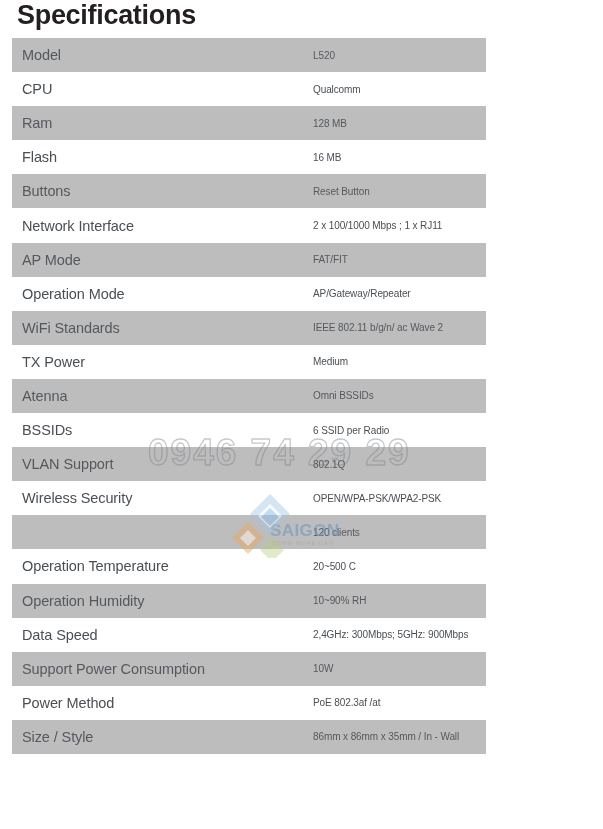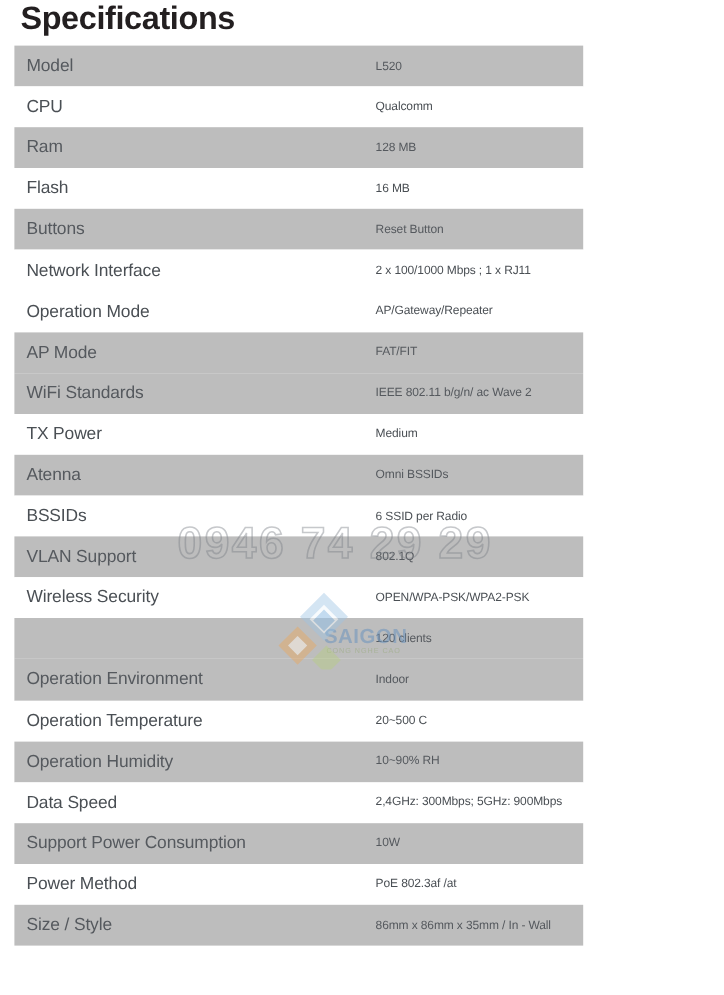--- a/index.html
+++ b/index.html
@@ -157,29 +157,29 @@
         <div class="spec-value">16 MB</div>
       </div>
       <div class="spec-row shaded">
         <div class="spec-label">Buttons</div>
         <div class="spec-value">Reset Button</div>
       </div>
       <div class="spec-row plain">
         <div class="spec-label">Network Interface</div>
         <div class="spec-value">2 x 100/1000 Mbps ; 1 x RJ11</div>
       </div>
+      <div class="spec-row shaded">
+        <div class="spec-label">AP Mode</div>
+        <div class="spec-value">FAT/FIT</div>
+      </div>
       <div class="spec-row plain">
         <div class="spec-label">Operation Mode</div>
         <div class="spec-value">AP/Gateway/Repeater</div>
       </div>
       <div class="spec-row shaded">
-        <div class="spec-label">AP Mode</div>
-        <div class="spec-value">FAT/FIT</div>
-      </div>
-      <div class="spec-row shaded">
         <div class="spec-label">WiFi Standards</div>
         <div class="spec-value">IEEE 802.11 b/g/n/ ac Wave 2</div>
       </div>
       <div class="spec-row plain">
         <div class="spec-label">TX Power</div>
         <div class="spec-value">Medium</div>
       </div>
       <div class="spec-row shaded">
         <div class="spec-label">Atenna</div>
         <div class="spec-value">Omni BSSIDs</div>
@@ -191,24 +191,20 @@
       <div class="spec-row shaded">
         <div class="spec-label">VLAN Support</div>
         <div class="spec-value">802.1Q</div>
       </div>
       <div class="spec-row plain">
         <div class="spec-label">Wireless Security</div>
         <div class="spec-value">OPEN/WPA-PSK/WPA2-PSK</div>
       </div>
       <div class="spec-row shaded">
         <div class="spec-value">120 clients</div>
-      </div>
-      <div class="spec-row shaded">
-        <div class="spec-label">Operation Environment</div>
-        <div class="spec-value">Indoor</div>
       </div>
       <div class="spec-row plain">
         <div class="spec-label">Operation Temperature</div>
         <div class="spec-value">20~500 C</div>
       </div>
       <div class="spec-row shaded">
         <div class="spec-label">Operation Humidity</div>
         <div class="spec-value">10~90% RH</div>
       </div>
       <div class="spec-row plain">

